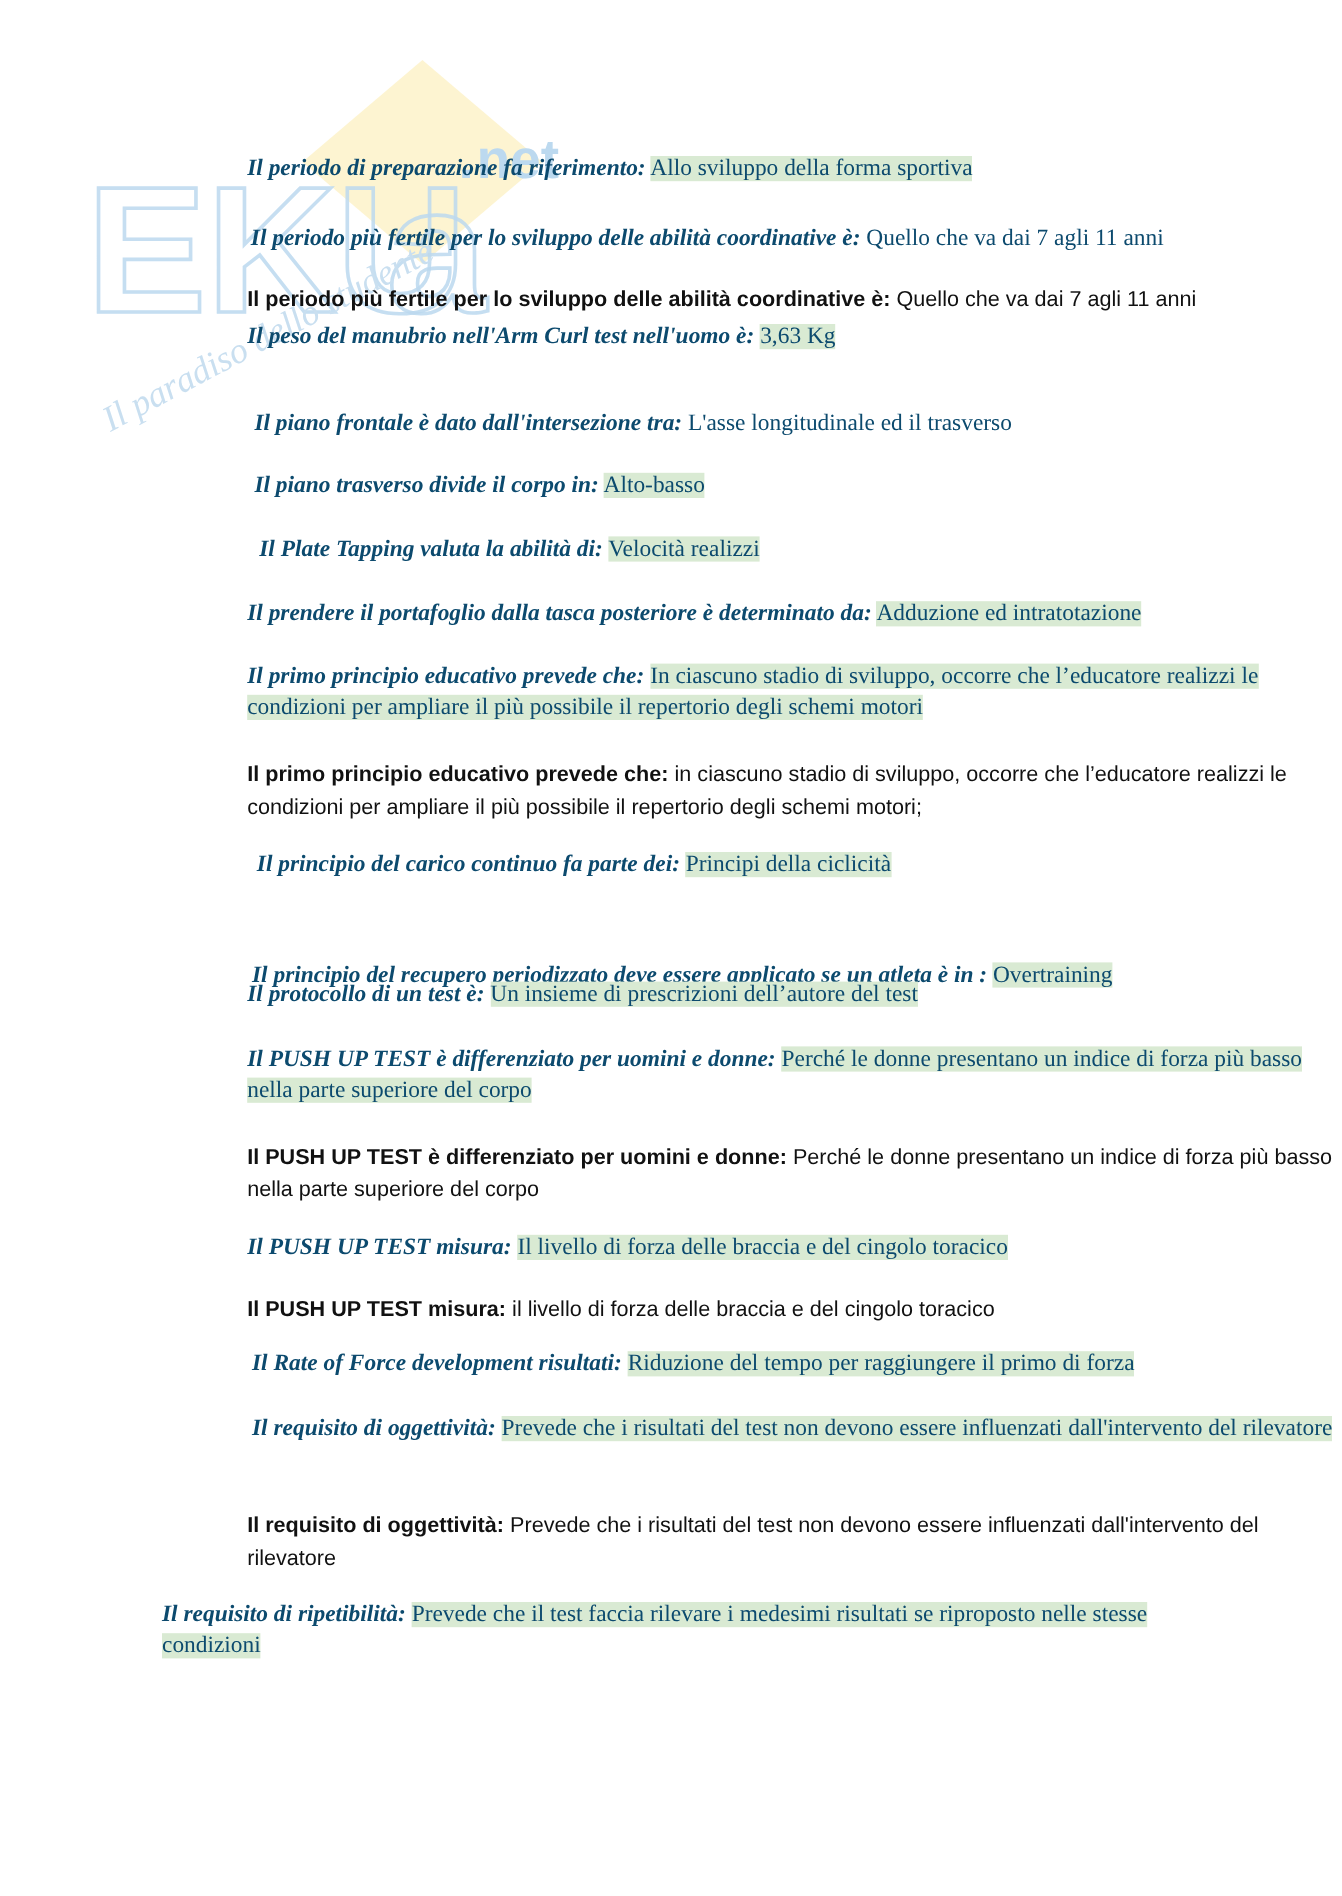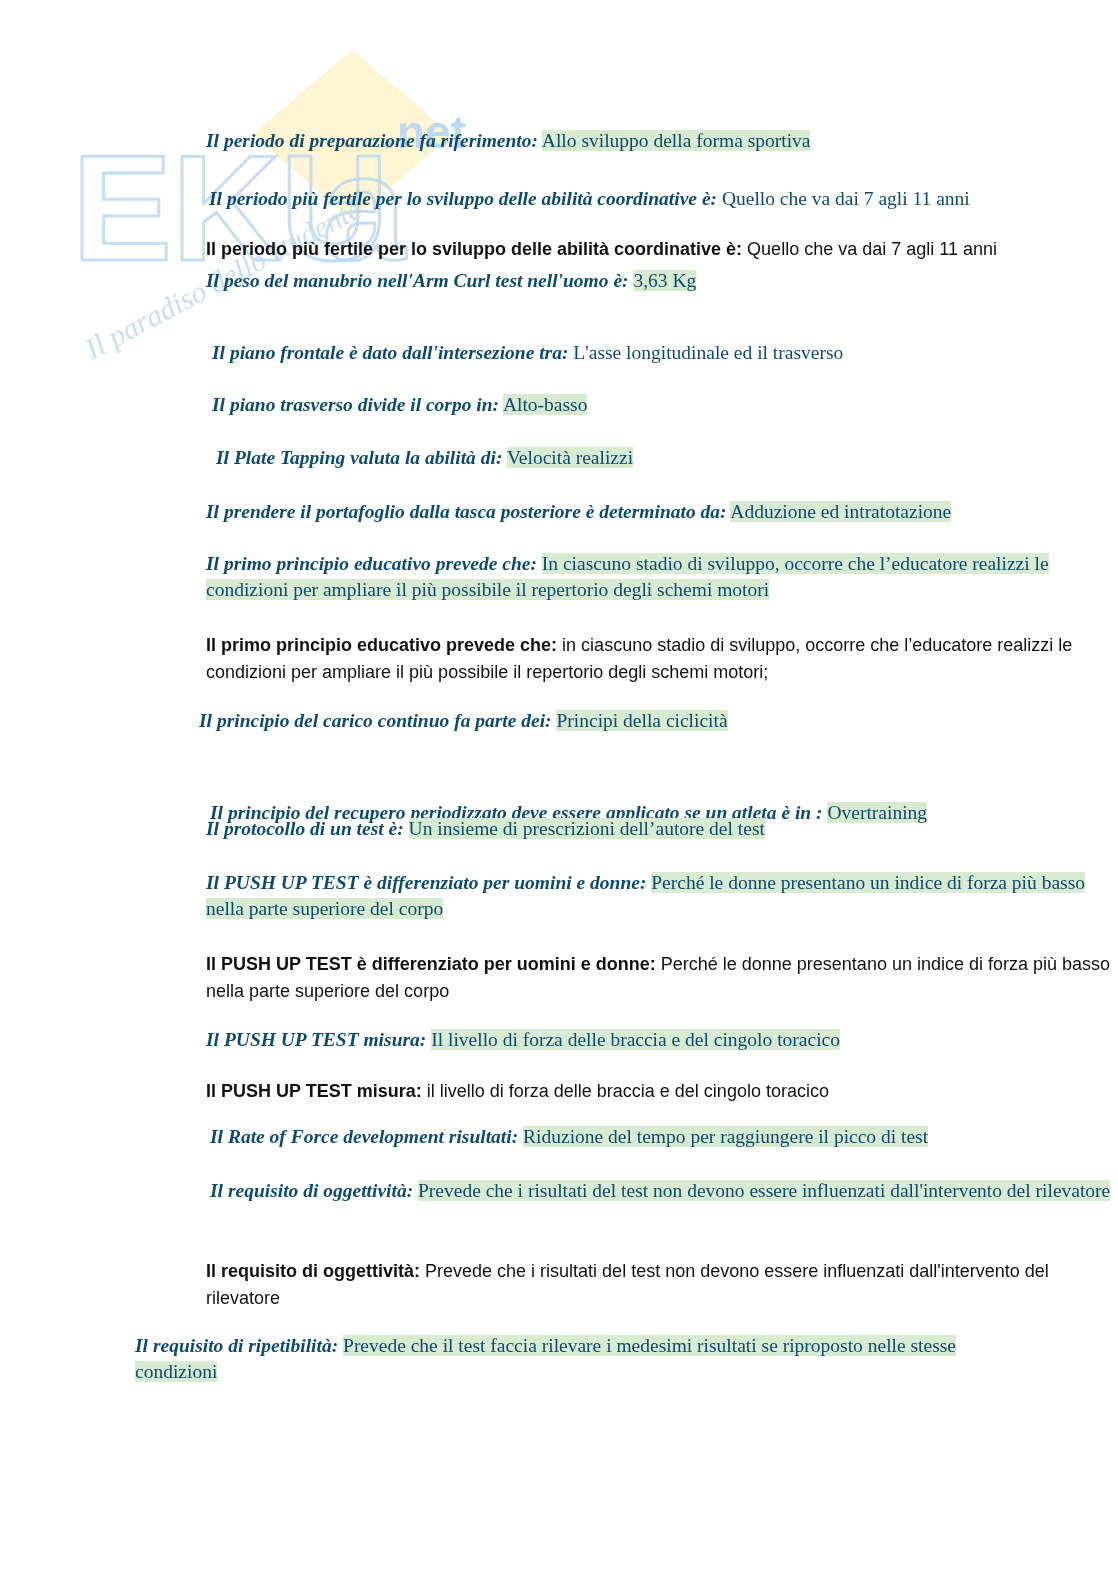--- a/index.html
+++ b/index.html
@@ -130,26 +130,26 @@
       <div class="entry row-serif" style="position: absolute; top: 128px; left: 103px; width: 905px;"><span class="q">Il periodo di preparazione fa riferimento:</span><span class="lead-sp"> </span><span class="a hl">Allo sviluppo della forma sportiva</span></div>
       <div class="entry row-serif" style="position: absolute; top: 186px; left: 106px; width: 902px;"><span class="q">Il periodo più fertile per lo sviluppo delle abilità coordinative è:</span><span class="lead-sp"> </span><span class="a">Quello che va dai 7 agli 11 anni</span></div>
       <div class="entry row-sans" style="position: absolute; top: 236px; left: 103px; width: 905px;"><span class="q">Il periodo più fertile per lo sviluppo delle abilità coordinative è:</span><span class="lead-sp"> </span><span class="a">Quello che va dai 7 agli 11 anni</span></div>
       <div class="entry row-serif" style="position: absolute; top: 268px; left: 103px; width: 905px;"><span class="q">Il peso del manubrio nell'Arm Curl test nell'uomo è:</span><span class="lead-sp"> </span><span class="a hl">3,63 Kg</span></div>
       <div class="entry row-serif" style="position: absolute; top: 340px; left: 109px; width: 899px;"><span class="q">Il piano frontale è dato dall'intersezione tra:</span><span class="lead-sp"> </span><span class="a">L'asse longitudinale ed il trasverso</span></div>
       <div class="entry row-serif" style="position: absolute; top: 392px; left: 109px; width: 899px;"><span class="q">Il piano trasverso divide il corpo in:</span><span class="lead-sp"> </span><span class="a hl">Alto-basso</span></div>
       <div class="entry row-serif" style="position: absolute; top: 445px; left: 113px; width: 895px;"><span class="q">Il Plate Tapping valuta la abilità di:</span><span class="lead-sp"> </span><span class="a hl">Velocità realizzi</span></div>
       <div class="entry row-serif" style="position: absolute; top: 499px; left: 103px; width: 905px;"><span class="q">Il prendere il portafoglio dalla tasca posteriore è determinato da:</span><span class="lead-sp"> </span><span class="a hl">Adduzione ed intratotazione</span></div>
       <div class="entry row-serif" style="position: absolute; top: 551px; left: 103px; width: 905px;"><span class="q">Il primo principio educativo prevede che:</span><span class="lead-sp"> </span><span class="a hl">In ciascuno stadio di sviluppo, occorre che l’educatore realizzi le condizioni per ampliare il più possibile il repertorio degli schemi motori</span></div>
       <div class="entry row-sans" style="position: absolute; top: 632px; left: 103px; width: 905px;"><span class="q">Il primo principio educativo prevede che:</span><span class="lead-sp"> </span><span class="a">in ciascuno stadio di sviluppo, occorre che l’educatore realizzi le condizioni per ampliare il più possibile il repertorio degli schemi motori;</span></div>
-      <div class="entry row-serif" style="position: absolute; top: 708px; left: 96px; width: 905px;"><span class="q">Il principio del carico continuo fa parte dei:</span><span class="lead-sp"> </span><span class="a hl">Principi della ciclicità</span></div>
+      <div class="entry row-serif" style="position: absolute; top: 708px; left: 111px; width: 905px;"><span class="q">Il principio del carico continuo fa parte dei:</span><span class="lead-sp"> </span><span class="a hl">Principi della ciclicità</span></div>
       <div class="entry row-serif" style="position: absolute; top: 800px; left: 107px; width: 901px;"><span class="q">Il principio del recupero periodizzato deve essere applicato se un atleta è in :</span><span class="lead-sp"> </span><span class="a hl">Overtraining</span></div>
       <div class="entry row-serif" style="position: absolute; top: 816px; left: 103px; width: 905px;"><span class="q">Il protocollo di un test è:</span><span class="lead-sp"> </span><span class="a hl">Un insieme di prescrizioni dell’autore del test</span></div>
       <div class="entry row-serif" style="position: absolute; top: 870px; left: 103px; width: 905px;"><span class="q">Il PUSH UP TEST è differenziato per uomini e donne:</span><span class="lead-sp"> </span><span class="a hl">Perché le donne presentano un indice di forza più basso nella parte superiore del corpo</span></div>
       <div class="entry row-sans" style="position: absolute; top: 951px; left: 103px; width: 905px;"><span class="q">Il PUSH UP TEST è differenziato per uomini e donne:</span><span class="lead-sp"> </span><span class="a">Perché le donne presentano un indice di forza più basso nella parte superiore del corpo</span></div>
       <div class="entry row-serif" style="position: absolute; top: 1027px; left: 103px; width: 905px;"><span class="q">Il PUSH UP TEST misura:</span><span class="lead-sp"> </span><span class="a hl">Il livello di forza delle braccia e del cingolo toracico</span></div>
       <div class="entry row-sans" style="position: absolute; top: 1078px; left: 103px; width: 905px;"><span class="q">Il PUSH UP TEST misura:</span><span class="lead-sp"> </span><span class="a">il livello di forza delle braccia e del cingolo toracico</span></div>
-      <div class="entry row-serif" style="position: absolute; top: 1124px; left: 107px; width: 901px;"><span class="q">Il Rate of Force development risultati:</span><span class="lead-sp"> </span><span class="a hl">Riduzione del tempo per raggiungere il picco di test</span></div>
+      <div class="entry row-serif" style="position: absolute; top: 1124px; left: 107px; width: 901px;"><span class="q">Il Rate of Force development risultati:</span><span class="lead-sp"> </span><span class="a hl">Riduzione del tempo per raggiungere il primo di forza</span></div>
       <div class="entry row-serif" style="position: absolute; top: 1178px; left: 107px; width: 901px;"><span class="q">Il requisito di oggettività:</span><span class="lead-sp"> </span><span class="a hl">Prevede che i risultati del test non devono essere influenzati dall'intervento del rilevatore</span></div>
       <div class="entry row-sans" style="position: absolute; top: 1258px; left: 103px; width: 905px;"><span class="q">Il requisito di oggettività:</span><span class="lead-sp"> </span><span class="a">Prevede che i risultati del test non devono essere influenzati dall'intervento del rilevatore</span></div>
       <div class="entry row-serif" style="position: absolute; top: 1333px; left: 107px; width: 901px; margin-left: 28px;"><span class="q">Il requisito di ripetibilità:</span><span class="lead-sp"> </span><span class="a hl">Prevede che il test faccia rilevare i medesimi risultati se riproposto nelle stesse condizioni</span></div>
     </div>
 
 </div>
 
 </body></html>

